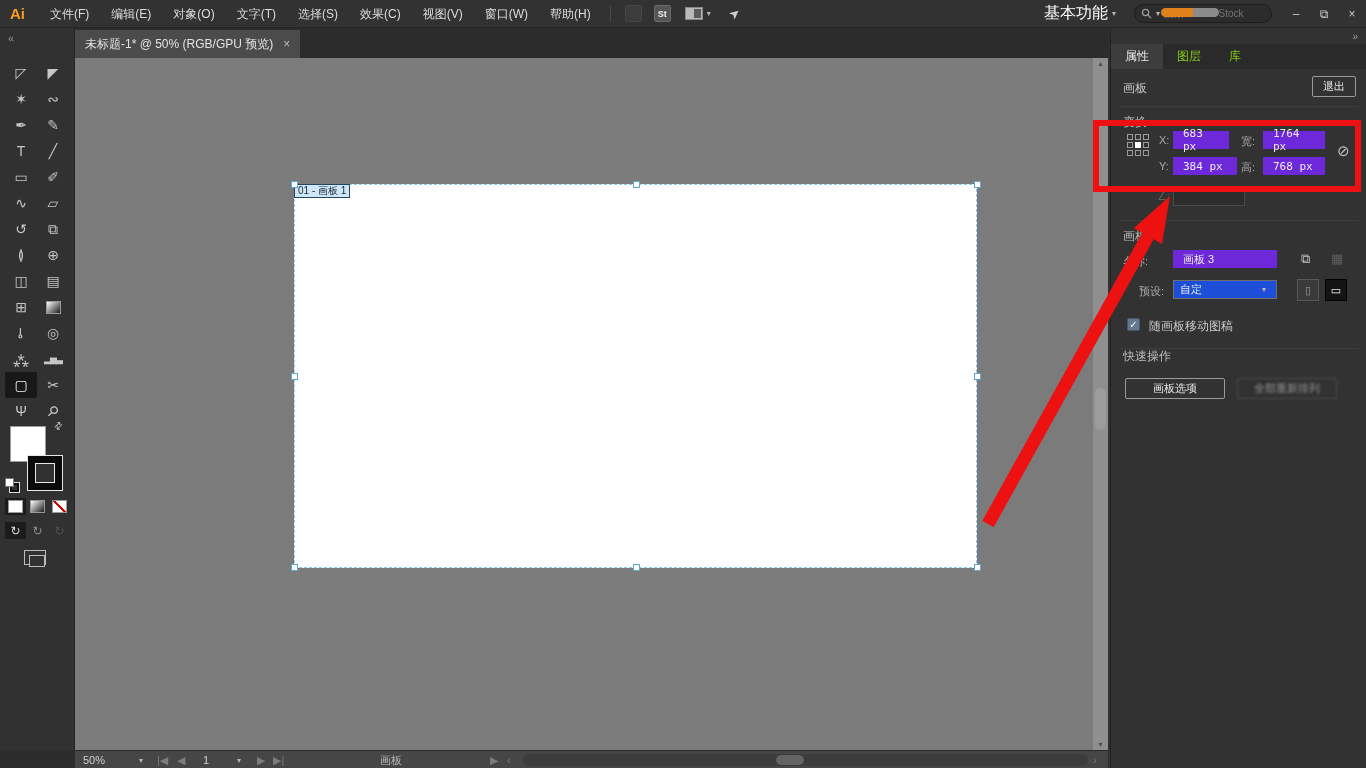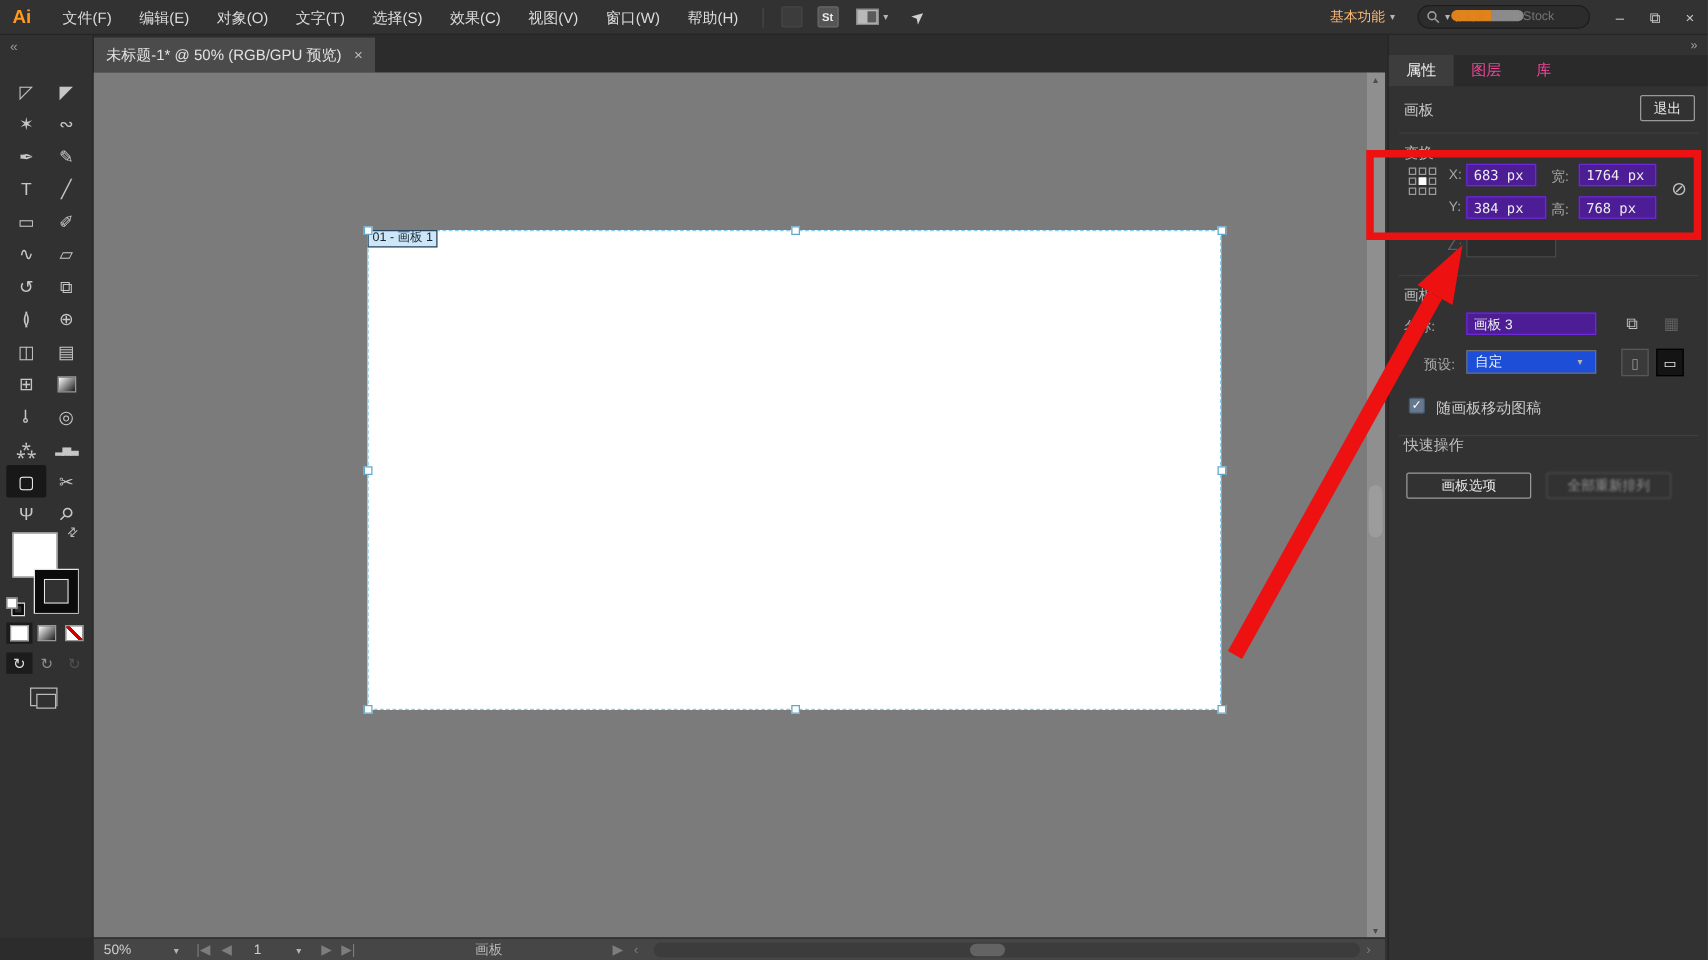--- a/index.html
+++ b/index.html
@@ -18,21 +18,21 @@
              align-items:center; justify-content:center; font-size:9px; }
   .sq-dim { background:#3c3c3c; color:#565656; border:1px solid #464646; }
   .sq-st  { background:#555; color:#eee; border:1px solid #6a6a6a; font-weight:bold; }
   .layout-icon { width:18px; height:13px; margin-left:8px; background:#b9b9b9;
                  border:1px solid #888; position:relative; }
   .layout-icon::after { content:""; position:absolute; right:1px; top:1px; width:7px;
                         height:9px; background:#5a5a5a; }
   .caret { font-size:8px; color:#b5b5b5; margin:0 4px; }
   #plane-icon { font-size:13px; color:#cfcfcf; transform:rotate(-40deg); margin-left:14px; }
   #mb-right { margin-left:auto; display:flex; align-items:center; }
-  #workspace { font-size:11px; color:#fdba74; }
+  #workspace { font-size:16px; color:#ffffff; }
   #searchbox { position:relative; width:138px; height:19px; margin:0 10px 0 14px;
                background:#2c2c2c; border:1px solid #1d1d1d; border-radius:10px;
                display:flex; align-items:center; padding:0 6px; }
   #searchbox input { background:transparent; border:none; outline:none; color:#9a9a9a;
                      font-size:10px; width:100px; font-family:"Liberation Sans",sans-serif; }
   #search-pill { position:absolute; left:26px; top:3px; width:58px; height:9px; border-radius:5px;
                  background:linear-gradient(90deg,#e8861a 0 55%,#8f8f8f 55% 100%); opacity:.95; }
   .winbtn { width:28px; text-align:center; color:#c8c8c8; font-size:12px; line-height:28px; }
 
   
@@ -104,27 +104,27 @@
   #hscroll-thumb { position:absolute; left:253px; top:1px; width:28px; height:10px;
                    background:#636363; border-radius:5px; }
   #corner-bl { left:0; top:750px; width:75px; height:18px; background:#2c2c2c; }
 
   
   #panel { left:1110px; top:28px; width:256px; height:740px; background:#323232;
            border-left:1px solid #222; font-size:12px; }
   #panel-expand { position:absolute; right:8px; top:3px; color:#9c9c9c; font-size:10px; }
   #panel-tabs { position:absolute; left:0; top:16px; width:256px; height:25px; background:#2a2a2a;
                 display:flex; }
-  .ptab { padding:0 14px; line-height:25px; color:#ec4899; }
+  .ptab { padding:0 14px; line-height:25px; color:#84cc16; }
   .ptab.active { background:#3d3d3d; color:#ececec; }
   .prow-label { color:#c9c9c9; }
   .sec-label { color:#bdbdbd; }
   .btn { border:1px solid #9a9a9a; border-radius:2px; color:#e8e8e8; background:transparent;
          font-size:11px; padding:2px 10px; font-family:"Liberation Sans",sans-serif; }
-  .field { background:#4c1d95; border:1px solid #6d28d9; color:#ececec; height:18px;
+  .field { background:#6d28d9; border:5px solid #6d28d9; color:#ececec; height:18px;
            font-size:11px; font-family:"DejaVu Sans Mono",monospace; display:flex;
            align-items:center; padding:0 5px; }
   .flabel { color:#a8a8a8; font-size:11px; }
   .divider { position:absolute; left:8px; width:240px; height:1px; background:#3e3e3e; }
   #refgrid { display:grid; grid-template-columns:repeat(3,6px); grid-template-rows:repeat(3,6px);
              gap:2px; }
   #refgrid span { border:1px solid #9a9a9a; background:transparent; }
   #refgrid span.c { background:#fff; border-color:#fff; }
   .iconbtn { color:#c0c0c0; font-size:13px; }
   .disabled { color:#5f5f5f; }

